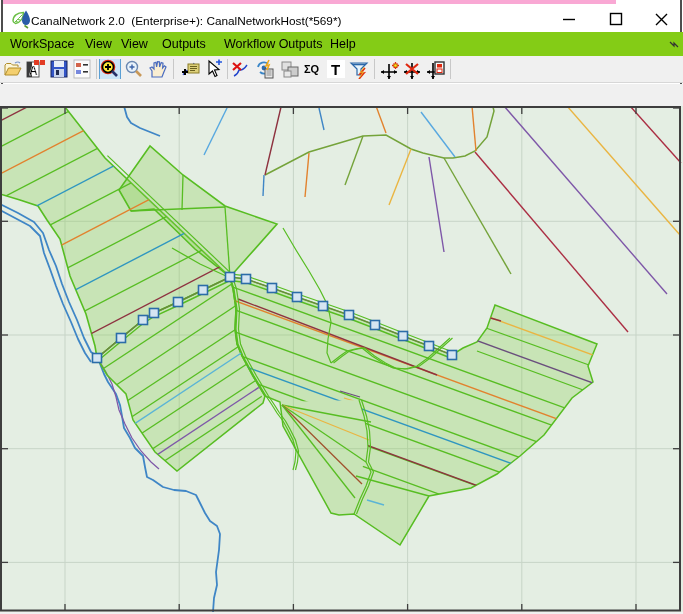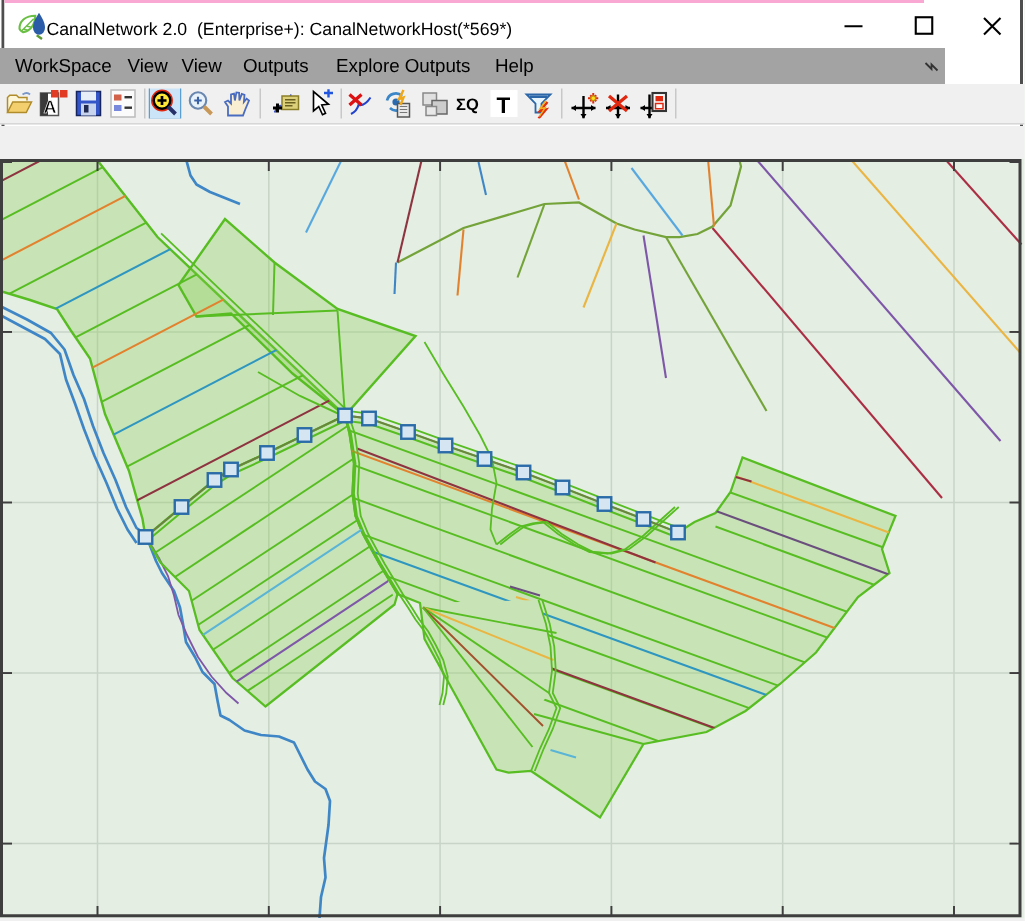--- a/index.html
+++ b/index.html
@@ -1,23 +1,23 @@
 <!DOCTYPE html>
 <html><head>
 <meta charset="utf-8">
 <style>
   html,body{margin:0;padding:0;}
   body{width:683px;height:614px;overflow:hidden;font-family:"Liberation Sans",sans-serif;background:#fff;position:relative;}
   .win{position:absolute;left:0;top:0;width:683px;height:614px;}
   .eline{position:absolute;background:#4e4e4e;}
-  .titlebar{position:absolute;left:3px;top:0;width:613px;height:32px;background:#ffffff;border-top:2px solid #f9a8d4;box-sizing:border-box;}
+  .titlebar{position:absolute;left:3px;top:0;width:613px;height:32px;background:#ffffff;border-top:4px solid #f9a8d4;box-sizing:border-box;}
   .title-ico{position:absolute;left:9px;top:7px;}
   .title-txt{position:absolute;left:28px;top:10px;font-size:11.8px;color:#000;white-space:nowrap;}
   .wb{position:absolute;top:0;width:46px;height:31px;text-align:center;color:#000;}
-  .menubar{position:absolute;left:0;top:32px;width:630px;height:24px;background:#a3a3a3;}
+  .menubar{position:absolute;left:0;top:32px;width:683px;height:24px;background:#84cc16;}
   .mi{position:absolute;top:5px;font-size:12.5px;color:#000;}
   .toolbar{position:absolute;left:0;top:56px;width:683px;height:27px;background:#f0f0f0;border-bottom:1px solid #d7d7d7;box-sizing:border-box;}
   .gap{position:absolute;left:0;top:84px;width:683px;height:22px;background:#f0f0f0;}
   .ti{position:absolute;top:3px;width:20px;height:20px;}
   .tsep{position:absolute;top:3px;width:1px;height:20px;background:#c8c8c8;}
   .mapwrap{position:absolute;left:0;top:106px;width:683px;height:506px;}
   .bstrip{position:absolute;left:0;top:612px;width:683px;height:2px;background:#f0f0f0;}
 </style>
 </head>
 <body>
@@ -40,21 +40,21 @@
       </svg></div>
   <div class="wb" style="left:636px;"><svg width="46" height="31">
         <path d="M17 10 L28 21 M28 10 L17 21" stroke="#000" stroke-width="1.4"></path>
       </svg></div>
 </div>
 <div class="menubar">
   <span class="mi" style="left:10px;">WorkSpace</span>
   <span class="mi" style="left:85px;">View</span>
   <span class="mi" style="left:121px;">View</span>
   <span class="mi" style="left:162px;">Outputs</span>
-  <span class="mi" style="left:224px;">Explore Outputs</span>
+  <span class="mi" style="left:224px;">Workflow Outputs</span>
   <span class="mi" style="left:330px;">Help</span>
   <svg style="position:absolute;right:4px;top:8px;" width="10" height="10" viewBox="0 0 10 10">
       <path d="M1 2 L5 6 L5 3 L9 7" stroke="#333" stroke-width="1.2" fill="none"></path>
     </svg>
 </div>
 <div class="toolbar" id="toolbar">
 
   <svg class="ti" style="left:3px;" viewBox="0 0 20 20">
       <path d="M2 16 L2 6 L3.5 4.5 L8 4.5 L9.5 6 L15 6 L15 8" fill="#fdf6d8" stroke="#b08c2a" stroke-width="1"></path>
       <path d="M2 16 L5.5 9 L18 9 L14.5 16 Z" fill="#f4cf6e" stroke="#b08c2a" stroke-width="1"></path>

